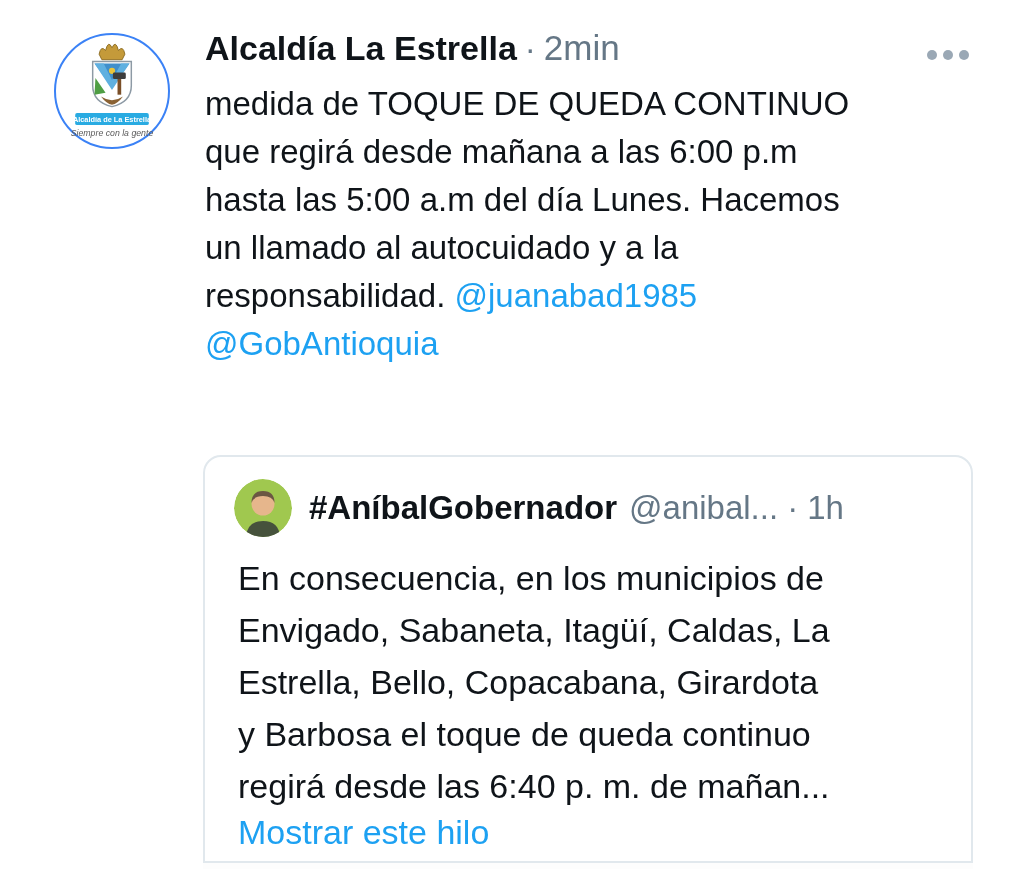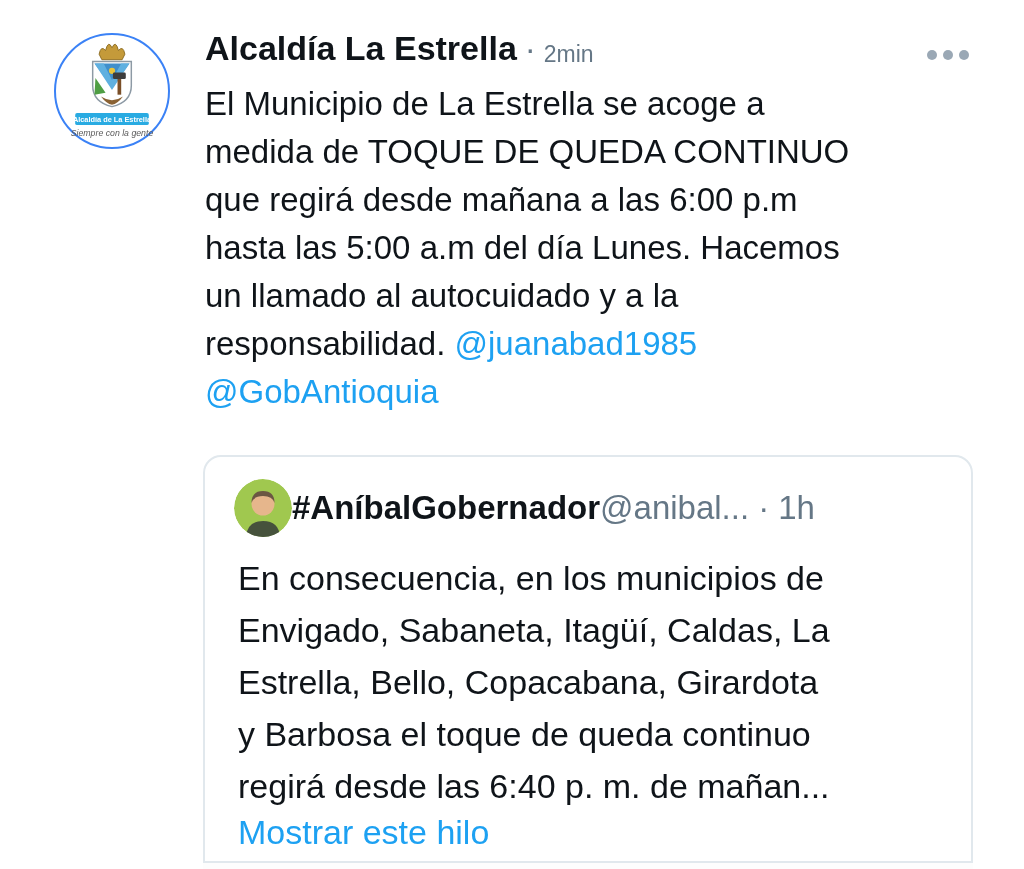--- a/index.html
+++ b/index.html
@@ -11,38 +11,38 @@
   .main-avatar { position:absolute; left:54px; top:33px; width:116px; height:116px;
     border-radius:50%; border:2px solid #3b82f6; background:#fff;
     display:flex; align-items:center; justify-content:center; cursor:pointer; }
 
   
   .tweet-header { position:absolute; left:205px; top:24px; width:768px; height:44px;
     display:flex; align-items:flex-end; white-space:nowrap; }
   .author-name { font-size:34px; font-weight:700; color:#0f1419; cursor:pointer; }
   .author-handle { font-size:33px; color:#657786; margin-left:13px; cursor:pointer; }
   .hdr-sep { font-size:33px; color:#657786; margin:0 8px; }
-  .hdr-time { font-size:23px; color:#657786; cursor:pointer;margin-top:48px; }
+  .hdr-time { font-size:35px; color:#657786; cursor:pointer;margin-top:48px; }
   .more-btn { margin-left:auto; display:flex; gap:6px; align-items:center;
     padding:8px 4px; cursor:pointer; }
   .more-btn i { width:10px; height:10px; border-radius:50%; background:#9aa8b5; display:block; }
 
   
   .tweet-body { position:absolute; left:205px; top:80px; width:790px;
     font-size:33px; line-height:48px; color:#0f1419; }
   .mention { color:#1da1f2; text-decoration:none; cursor:pointer; }
 
   
   .quote-card { position:absolute; left:203px; top:455px; width:770px; height:440px;
     border:2px solid #e1e8ed; border-radius:18px; background:#fff; cursor:pointer; }
   .q-header { position:absolute; left:29px; top:21px; right:26px; height:60px;
     display:flex; align-items:center; white-space:nowrap; overflow:hidden; }
   .q-avatar { width:58px; height:58px; border-radius:50%; overflow:hidden; flex:0 0 auto; }
-  .q-name { font-size:33px; font-weight:700; color:#0f1419; }
-  .q-handle { font-size:33px; color:#657786; }
+  .q-name { font-size:33px; font-weight:700; color:#0f1419; margin-left:17px; }
+  .q-handle { font-size:33px; color:#657786; margin-left:12px; }
   .q-sep { font-size:33px; color:#657786; margin:0 9px; }
   .q-time { font-size:33px; color:#657786; }
   .q-body { position:absolute; left:33px; top:95px; width:710px;
     font-size:34px; line-height:52px; color:#0f1419; }
   .q-thread-link { position:absolute; left:33px; top:356px; font-size:34px;
     color:#1da1f2; text-decoration:none; cursor:pointer; }
   .q-media-strip { position:absolute; left:-2px; right:-2px; top:404px; height:34px;
     border-top:2px solid #e1e8ed; background:#fdfdfd; }
 </style>
 </head>
@@ -78,21 +78,20 @@
   <span class="hdr-sep">·</span>
   <span class="hdr-time">2min</span>
   <span class="more-btn">
       <i></i>
       <i></i>
       <i></i>
     </span>
 </div>
 
 <div class="tweet-body">
-  <div>El Municipio de La Estrella se acoge a</div>
   <div>medida de TOQUE DE QUEDA CONTINUO</div>
   <div>que regirá desde mañana a las 6:00 p.m</div>
   <div>hasta las 5:00 a.m del día Lunes. Hacemos</div>
   <div>un llamado al autocuidado y a la</div>
   <div><span>responsabilidad. </span><a class="mention">@juanabad1985</a></div>
   <div><a class="mention">@GobAntioquia</a></div>
 </div>
 
 <div class="quote-card">
   <div class="q-header">

